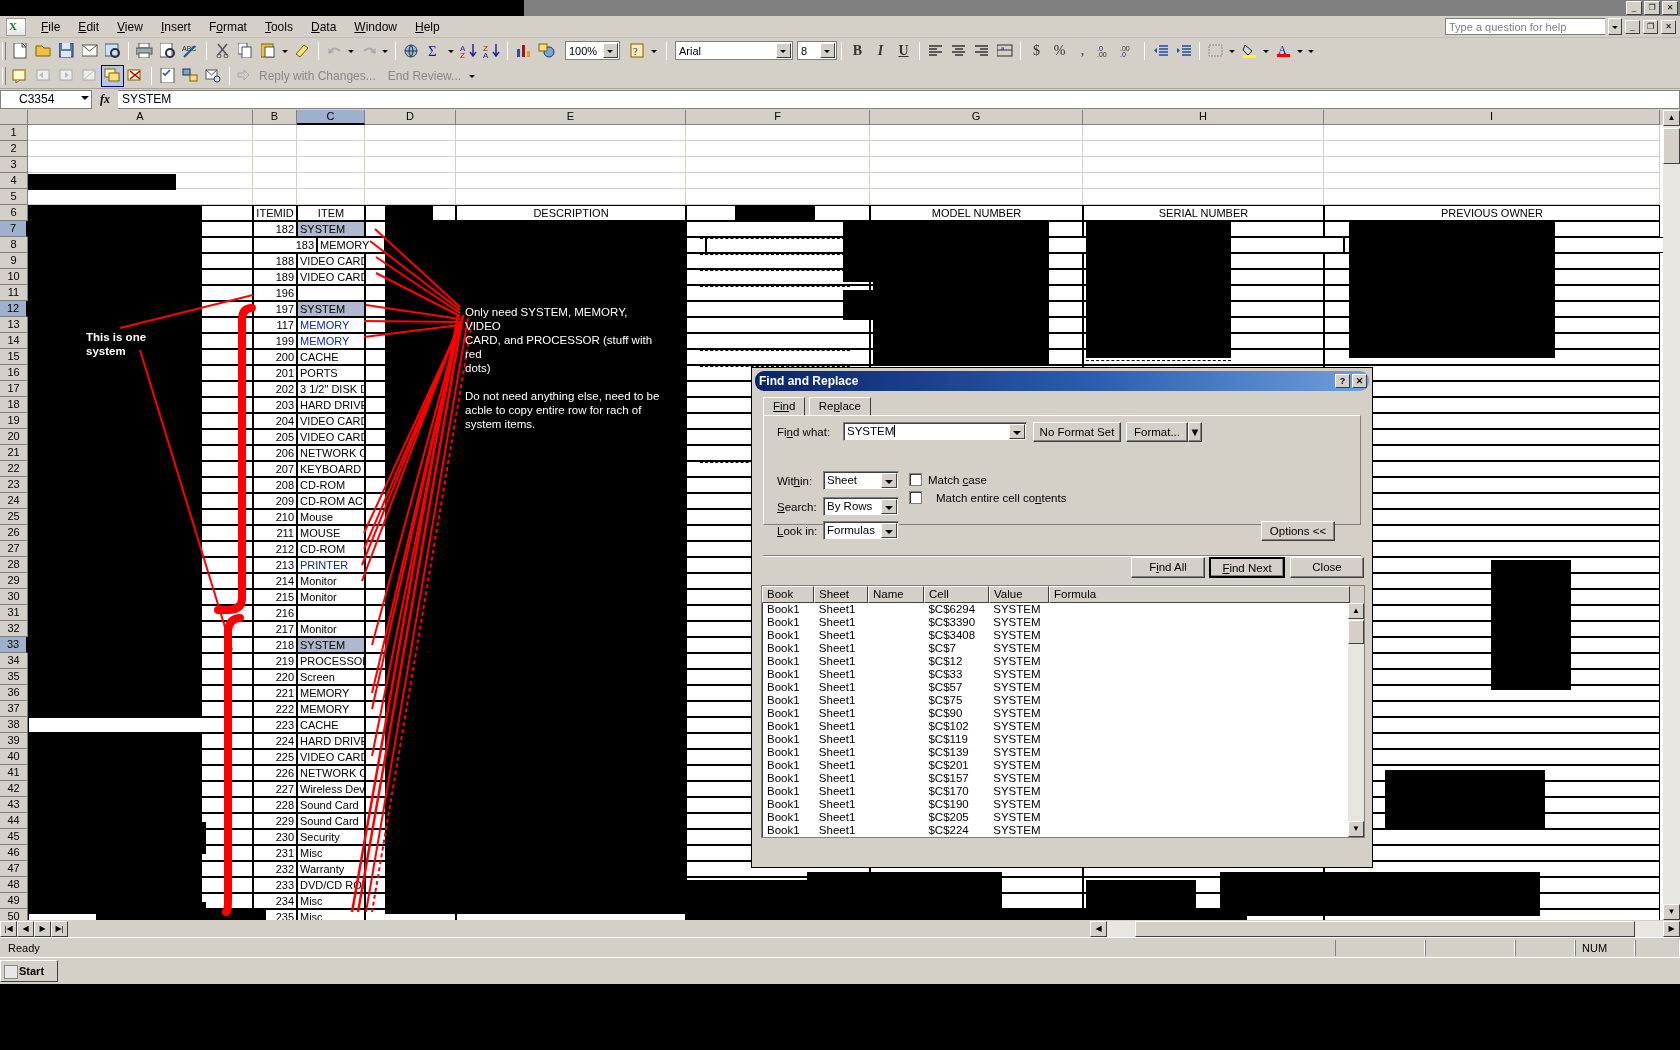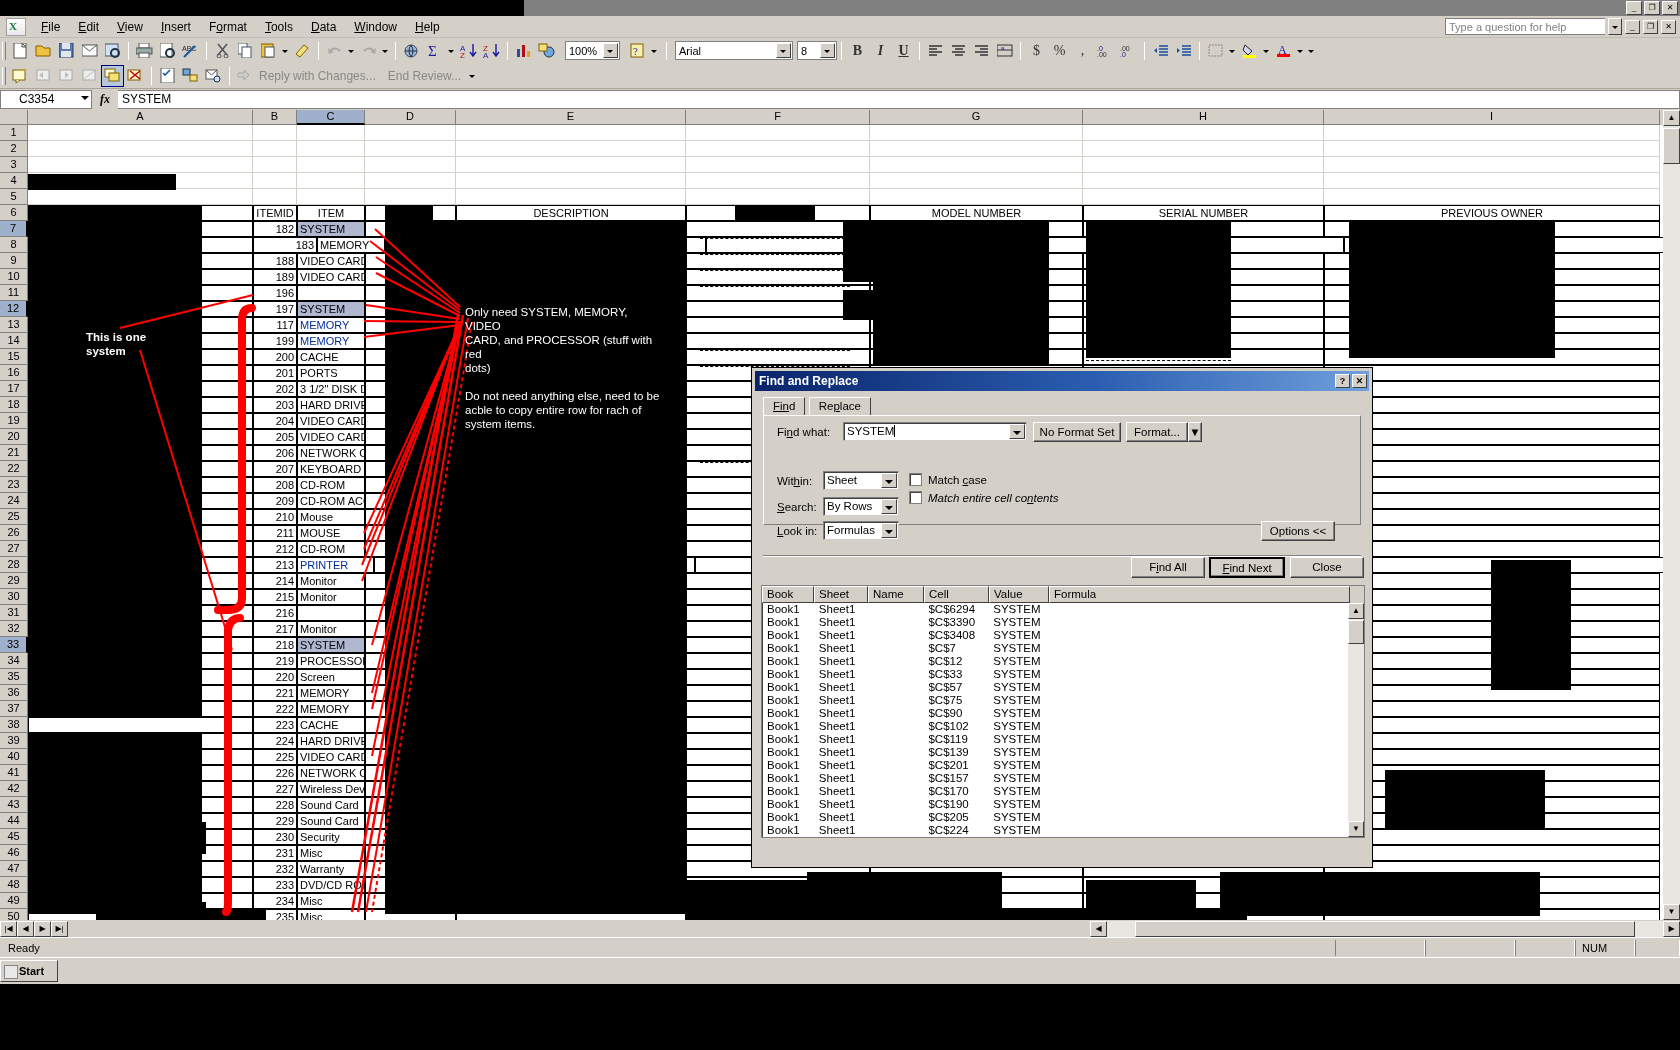--- a/index.html
+++ b/index.html
@@ -258,21 +258,21 @@
   #finddlg {
     position: absolute; left: 752px; top: 368px; width: 620px; height: 499px;
     background: #d4d0c8;
     border: 1px solid #d4d0c8;
     box-shadow: 1px 1px 0 #404040;
     outline: 1px solid #000;
   }
   .dlg-title {
     height: 20px; margin: 2px; display: flex; align-items: center;
     background: linear-gradient(90deg, #0a246a 0%, #2a5db0 55%, #6f9fdc 100%);
-    color: #fff; font-size: 12px; font-weight: bold; padding-left: 4px;
+    color: #fff; font-size: 12px; font-weight: bold; padding-left: 4px; border-radius: 9px;
   }
   .dlg-title .spacer { flex: 1; }
   .dlg-btn {
     width: 15px; height: 14px; background: #d4d0c8; margin-right: 2px;
     border: 1px solid #fff; border-right-color: #404040; border-bottom-color: #404040;
     font-size: 9px; line-height: 12px; text-align: center; color: #000;
   }
   .tabs { position: absolute; left: 10px; top: 28px; }
   .tab {
     display: inline-block; height: 18px; padding: 2px 9px 0 9px;
@@ -1070,21 +1070,21 @@
           <div class="gcell bordered" style="width: 91px;"></div>
           <div class="gcell bordered" style="width: 230px;"></div>
           <div class="gcell bordered" style="width: 184px;"></div>
           <div class="gcell bordered" style="width: 213px;"></div>
           <div class="gcell bordered" style="width: 241px;"></div>
           <div class="gcell bordered" style="width: 336px;"></div>
         </div>
         <div class="grow">
           <div class="gcell bordered" style="width: 225px;"></div>
           <div class="gcell bordered right" style="width: 44px;">213</div>
-          <div class="gcell bordered blue" style="width: 77px; position: relative;">PRINTER</div>
+          <div class="gcell bordered blue" style="width: 68px; position: relative;">PRINTER</div>
           <div class="gcell bordered" style="width: 91px;"></div>
           <div class="gcell bordered" style="width: 230px;"></div>
           <div class="gcell bordered" style="width: 184px;"></div>
           <div class="gcell bordered" style="width: 213px;"></div>
           <div class="gcell bordered" style="width: 241px;"></div>
           <div class="gcell bordered" style="width: 336px;"></div>
         </div>
         <div class="grow">
           <div class="gcell bordered" style="width: 225px;"></div>
           <div class="gcell bordered right" style="width: 44px;">214</div>
@@ -1487,21 +1487,21 @@
     </div>
     <div class="lbl" style="left:24px; top:156px;"><u>L</u>ook in:</div>
     <div class="dinput" style="left:70px; top:152px; width:76px; height:19px;">
       <span>Formulas</span>
       <span class="ddbtn"></span>
     </div>
 
     <div class="cbox" style="left:156px; top:104px;"></div>
     <div class="lbl" style="left:175px; top:105px;">Match <u>c</u>ase</div>
     <div class="cbox" style="left:156px; top:122px;"></div>
-    <div class="lbl" style="left:175px; top:123px;font-style:italic;">Match entire cell co<u>n</u>tents</div>
+    <div class="lbl" style="left:183px; top:123px;">Match entire cell co<u>n</u>tents</div>
 
     <div class="pbtn" style="left:508px; top:152px; width:74px; height:20px; line-height:18px;">Options &lt;&lt;</div>
 
     <div class="sep-line" style="top:186px;"></div>
 
     <div class="pbtn" style="left:378px; top:188px; width:74px; height:21px; line-height:19px;">F<u>i</u>nd All</div>
     <div class="pbtn default" style="left:456px; top:188px; width:76px; height:21px;"><u>F</u>ind Next</div>
     <div class="pbtn" style="left:537px; top:188px; width:74px; height:21px; line-height:19px;">Close</div>
 
     <div class="results">

